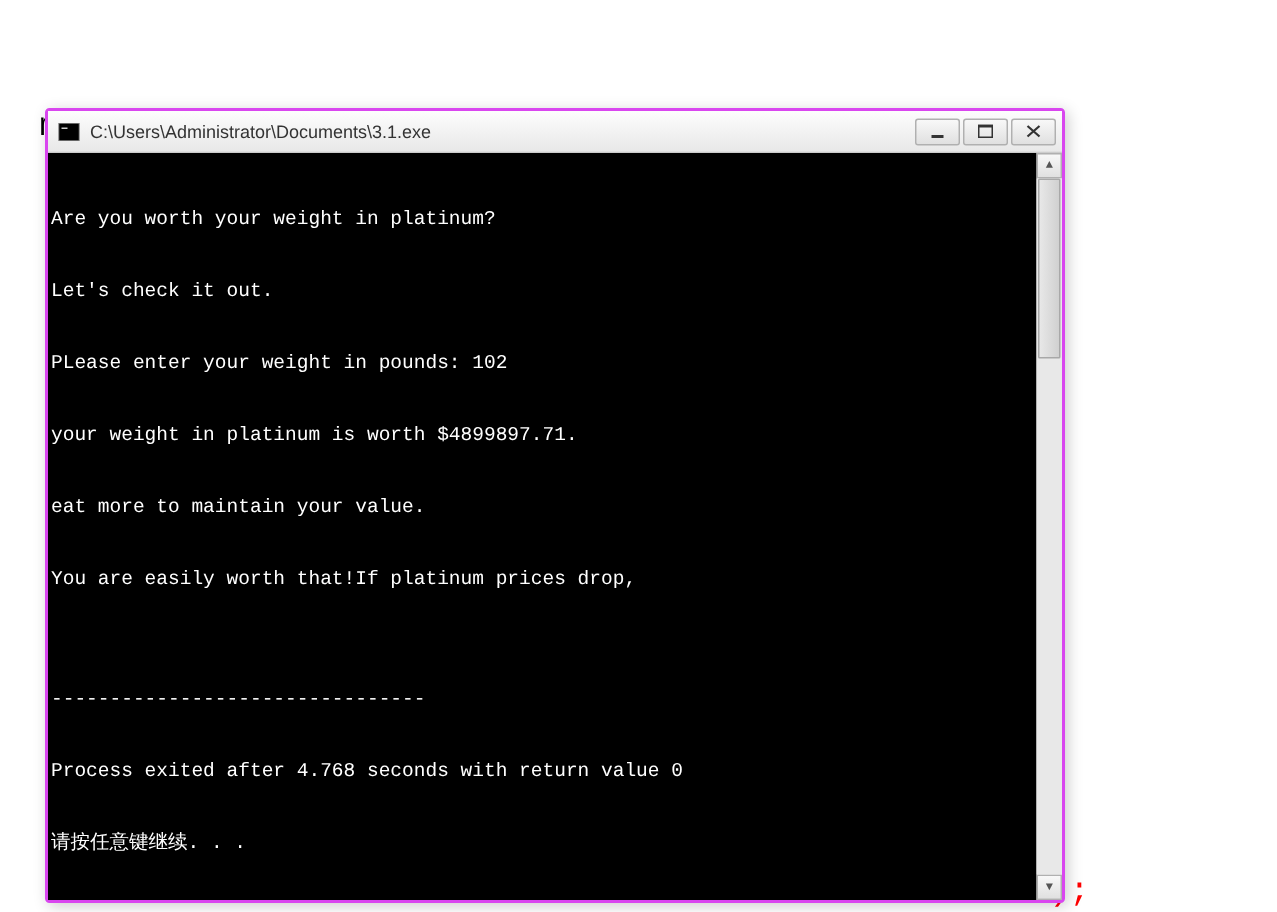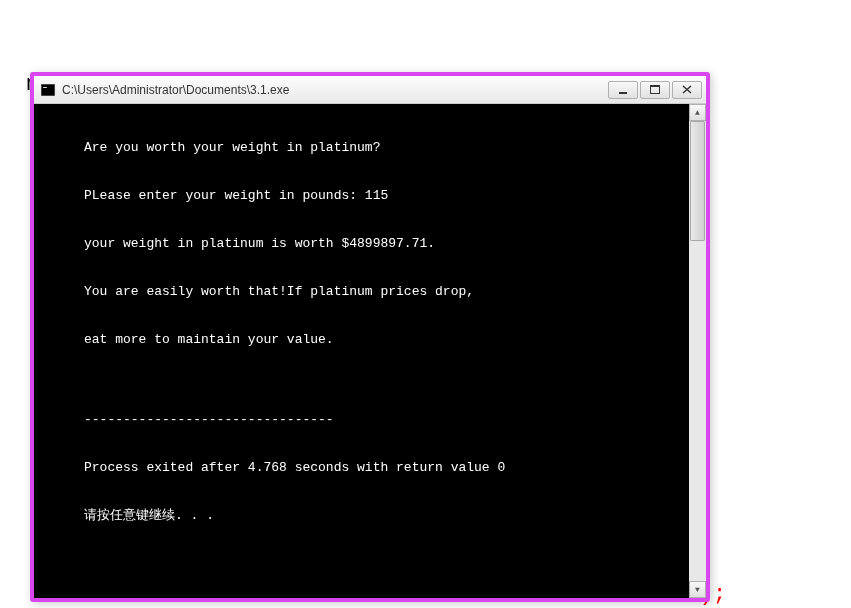--- a/index.html
+++ b/index.html
@@ -28,21 +28,21 @@
     .kw-main { color: #000; }
     .str-red { color: #ff0000; }
     .str-blue { color: #6060ff; }
     .console-window {
       position: absolute;
       top: 72px;
       left: 30px;
       width: 680px;
       height: 530px;
       background: #fff;
-      border: 4px solid #d946ef;
+      border: 2px solid #d946ef;
       border-radius: 3px;
       box-shadow: 2px 2px 10px rgba(0,0,0,0.2);
       display: flex;
       flex-direction: column;
     }
     .titlebar {
       height: 28px;
       background: linear-gradient(#fdfdfd, #e8e8e8);
       display: flex;
       align-items: center;
@@ -125,21 +125,21 @@
     .sb-thumb {
       position: absolute;
       top: 0;
       left: 1px;
       right: 1px;
       height: 120px;
       background: linear-gradient(to right, #e8e8e8, #d0d0d0);
       border: 1px solid #a8a8a8;
       border-radius: 1px;
     }
-    .console-line { white-space: pre; margin-left: 48px; }
+    .console-line { white-space: pre; }
   </style>
 </head>
 <body>
 
 <div class="code-bg">
   <div class="code-line"><span class="kw-main">  main</span><span class="paren-red">(</span><span class="kw-void">void</span><span class="paren-red">)</span></div>
   <div class="code-line">&nbsp;</div>
   <div class="code-line">&nbsp;</div>
   <div class="code-line">&nbsp;</div>
   <div class="code-line">&nbsp;</div>
@@ -180,24 +180,25 @@
       </div>
       <div class="win-btn">
         <svg width="10" height="9" viewBox="0 0 10 9">
             <path d="M1 1 L9 8 M9 1 L1 8" stroke="#333" stroke-width="1.5"></path>
           </svg>
       </div>
     </div>
   </div>
   <div class="console-body">
     <div class="console-line">Are you worth your weight in platinum?</div>
-    <div class="console-line">PLease enter your weight in pounds: 115</div>
+    <div class="console-line">Let's check it out.</div>
+    <div class="console-line">PLease enter your weight in pounds: 102</div>
     <div class="console-line">your weight in platinum is worth $4899897.71.</div>
+    <div class="console-line">eat more to maintain your value.</div>
     <div class="console-line">You are easily worth that!If platinum prices drop,</div>
-    <div class="console-line">eat more to maintain your value.</div>
     <div class="console-line"></div>
     <div class="console-line">--------------------------------</div>
     <div class="console-line">Process exited after 4.768 seconds with return value 0</div>
     <div class="console-line">请按任意键继续. . .</div>
     <div class="console-scrollbar">
       <div class="sb-btn">▲</div>
       <div class="sb-track">
         <div class="sb-thumb"></div>
       </div>
       <div class="sb-btn">▼</div>

